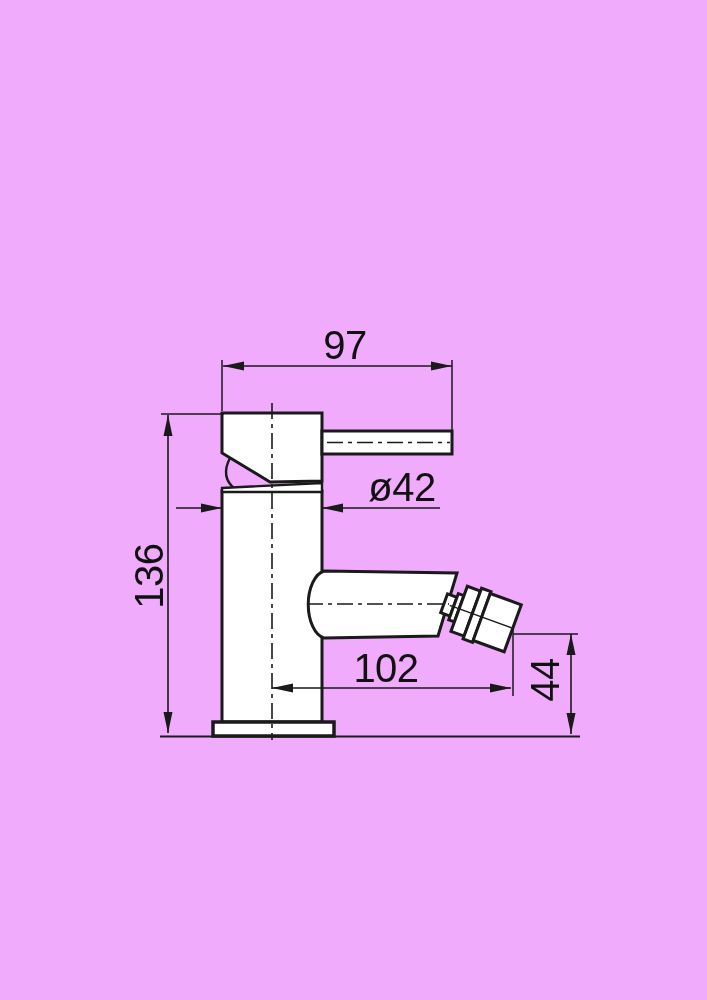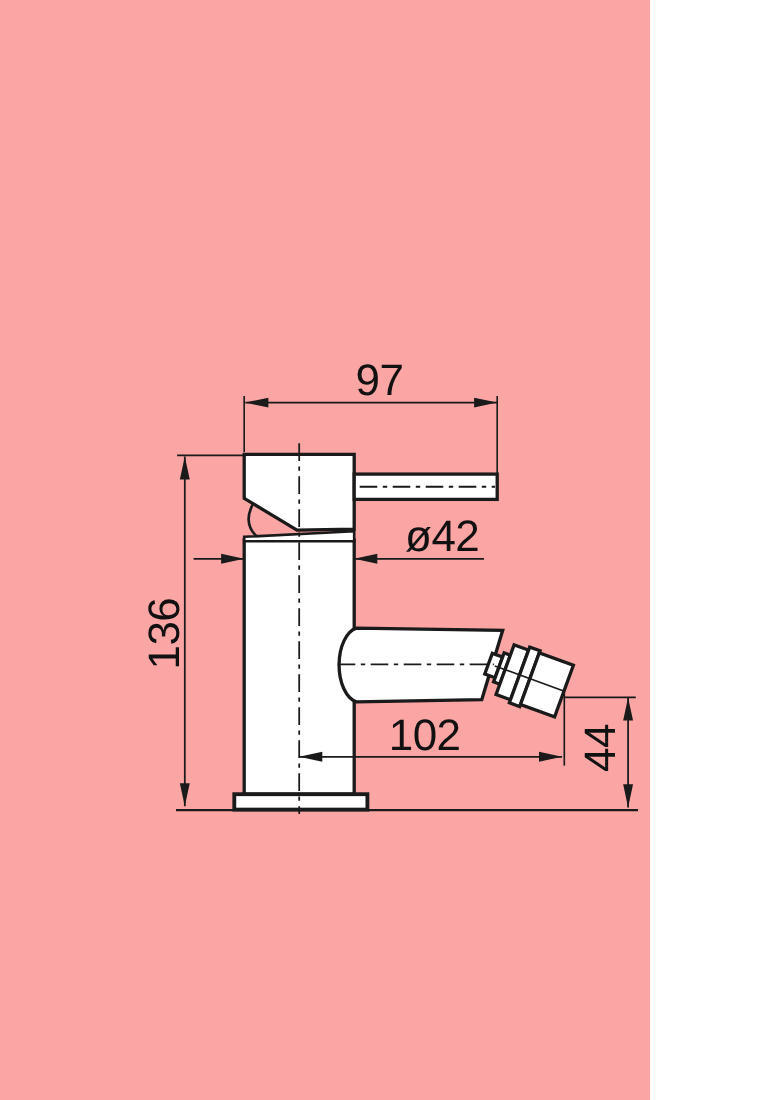--- a/index.html
+++ b/index.html
@@ -2,23 +2,23 @@
 <html><head>
 <meta charset="utf-8">
 <style>
   html, body {
     margin: 0;
     padding: 0;
     background: #ffffff;
   }
   #stage {
     position: relative;
-    width: 591px;
+    width: 707px;
     height: 1000px;
-    background: #fca5a5;
+    background: #f0abfc;
     overflow: hidden;
     font-family: "Liberation Sans", sans-serif;
   }
   svg { display: block; }
   .obj  { fill: #ffffff; stroke: #1a1a1a; stroke-width: 3; stroke-linejoin: miter; }
   .obj-thin { fill: none; stroke: #1a1a1a; stroke-width: 2.4; }
   .dim  { stroke: #1a1a1a; stroke-width: 1.6; fill: none; }
   .ext  { stroke: #1a1a1a; stroke-width: 1.5; fill: none; }
   .cl   { stroke: #1a1a1a; stroke-width: 1.6; fill: none; stroke-dasharray: 16 5 4 5; }
   .ah   { fill: #1a1a1a; stroke: none; }

